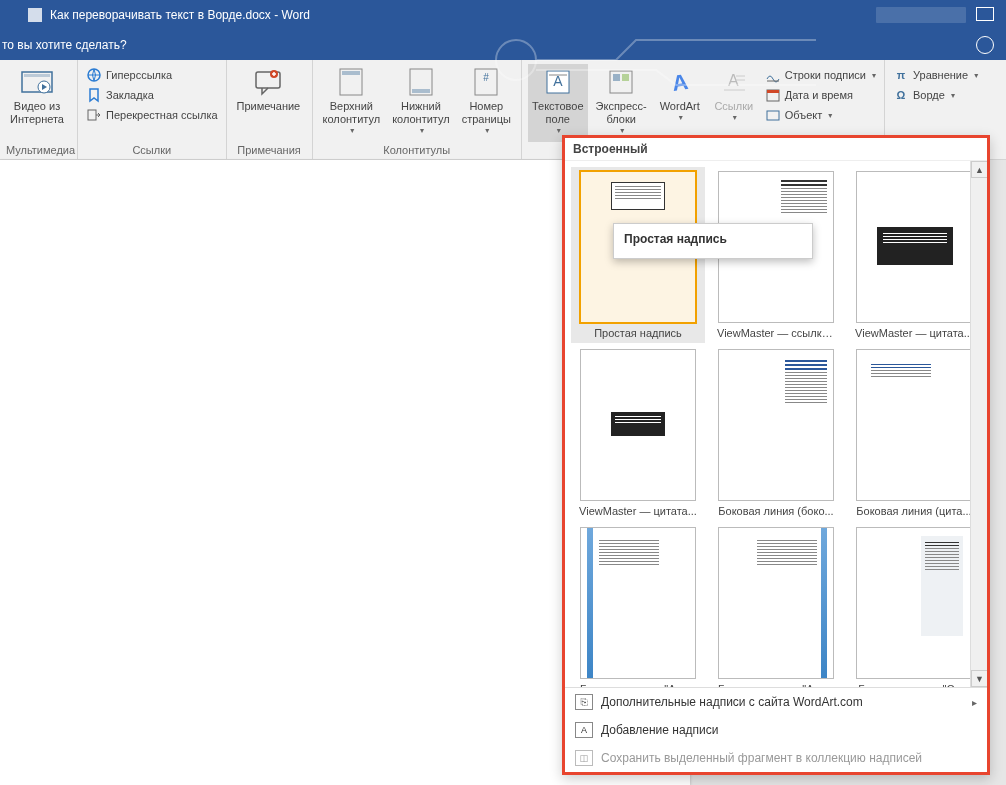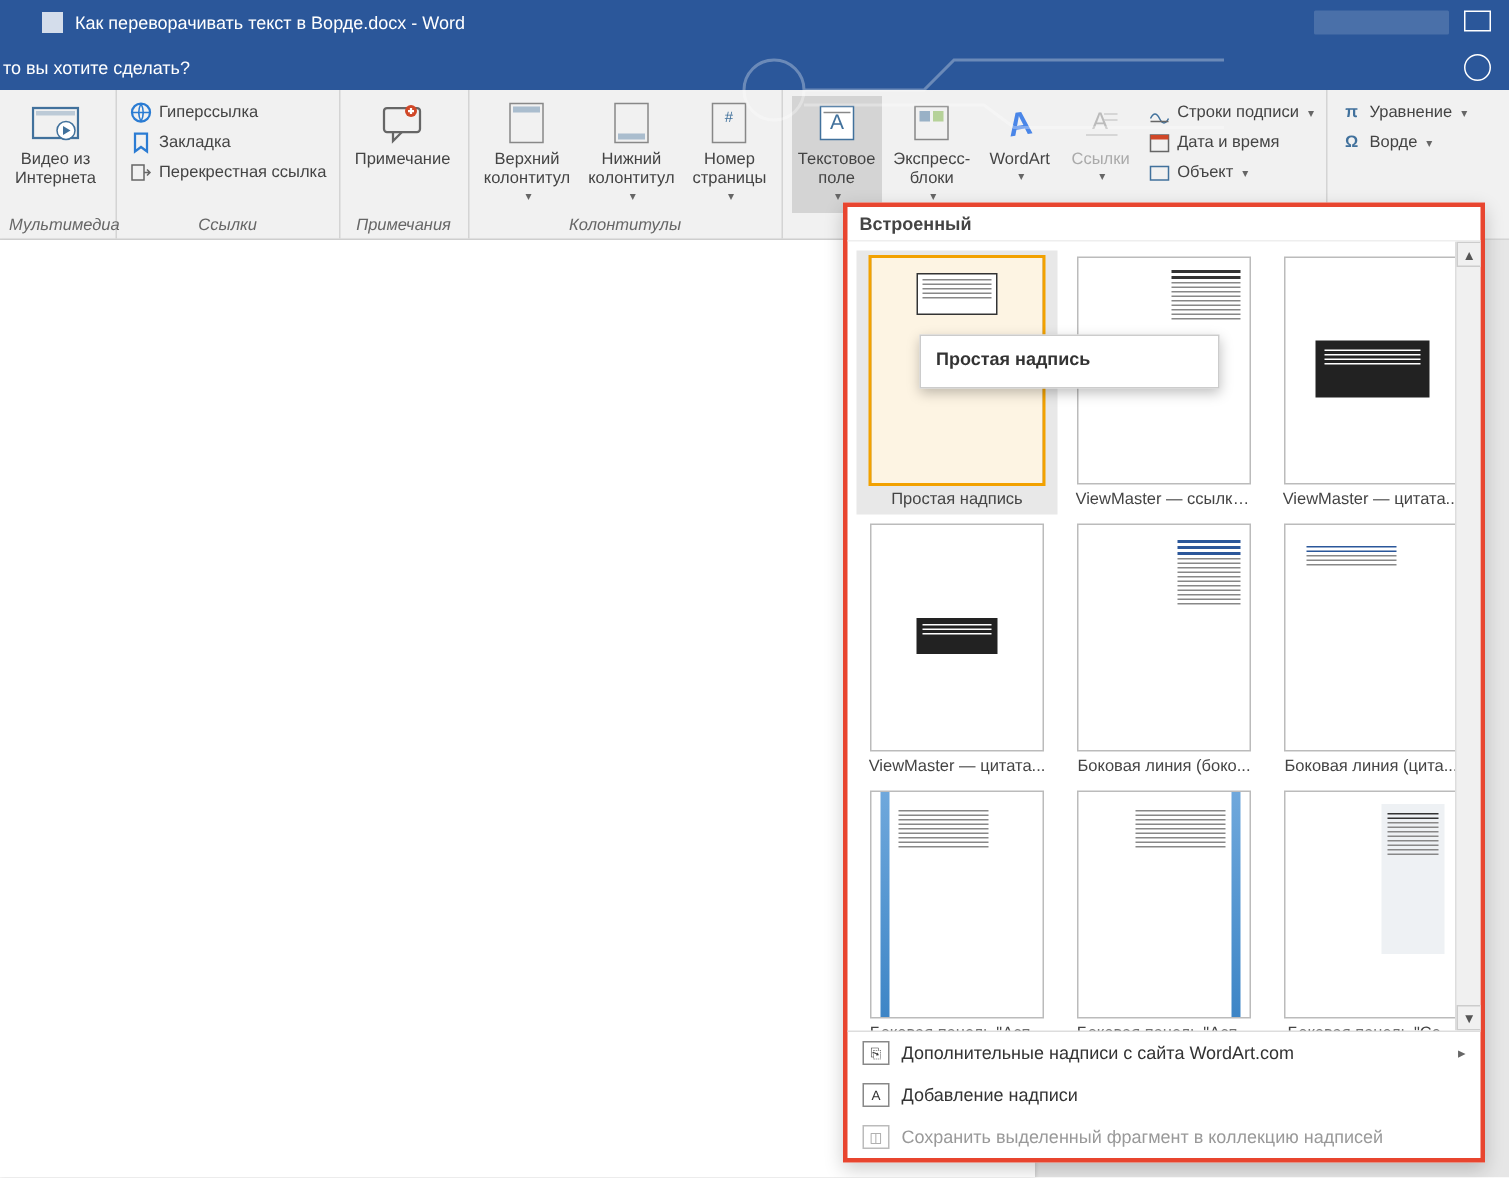--- a/index.html
+++ b/index.html
@@ -10,21 +10,21 @@
 .titlebar .user-box { position: absolute; right: 40px; top: 7px; width: 90px; height: 16px; background: rgba(255,255,255,.15); border-radius:1px; }
 .win-icon { position: absolute; right: 12px; top: 7px; width: 18px; height: 14px; border: 1px solid #fff; }
 
 .header2 { height: 30px; background: #2b579a; color: #fff; display: flex; align-items: center; padding-left: 2px; font-size: 12px; position: relative; }
 .share-icon { position: absolute; right: 12px; top: 6px; width: 18px; height: 18px; border: 1px solid #fff; border-radius: 50%; }
 .decor { position: absolute; right: 180px; top: 0; width: 350px; height: 60px; opacity:.3; pointer-events:none; }
 
 .ribbon { height: 100px; background: #f1f1f1; border-bottom: 1px solid #d4d4d4; display: flex; font-size: 11px; color: #444; }
 .rgroup { border-right: 1px solid #d4d4d4; display: flex; flex-direction: column; justify-content: space-between; padding: 4px 6px 0 6px; }
 .rgroup .content { display: flex; gap: 4px; flex: 1; }
-.rgroup .label { text-align: center; color: #666; font-size: 11px; padding: 2px 0 3px; font-style: italic; }
+.rgroup .label { text-align: center; color: #666; font-size: 11px; padding: 2px 0 3px; }
 .big-btn { display: flex; flex-direction: column; align-items: center; justify-content: flex-start; padding: 2px 4px; cursor: default; min-width: 50px; }
 .big-btn .ic { width: 32px; height: 32px; display: flex; align-items: center; justify-content: center; margin-bottom: 2px; }
 .big-btn span { text-align: center; line-height: 1.2; }
 .small-btns { display: flex; flex-direction: column; gap: 2px; padding-top: 2px; }
 .small-btn { display: flex; align-items: center; gap: 4px; padding: 1px 2px; cursor: default; white-space: nowrap; }
 .small-btn .sic { width: 16px; height: 16px; display: flex; align-items: center; justify-content: center; }
 .dd::after { content: "▾"; font-size: 8px; margin-left: 2px; color: #666; }
 
 .active-btn { background: #d4d4d4; }
 .disabled { color: #aaa; }

